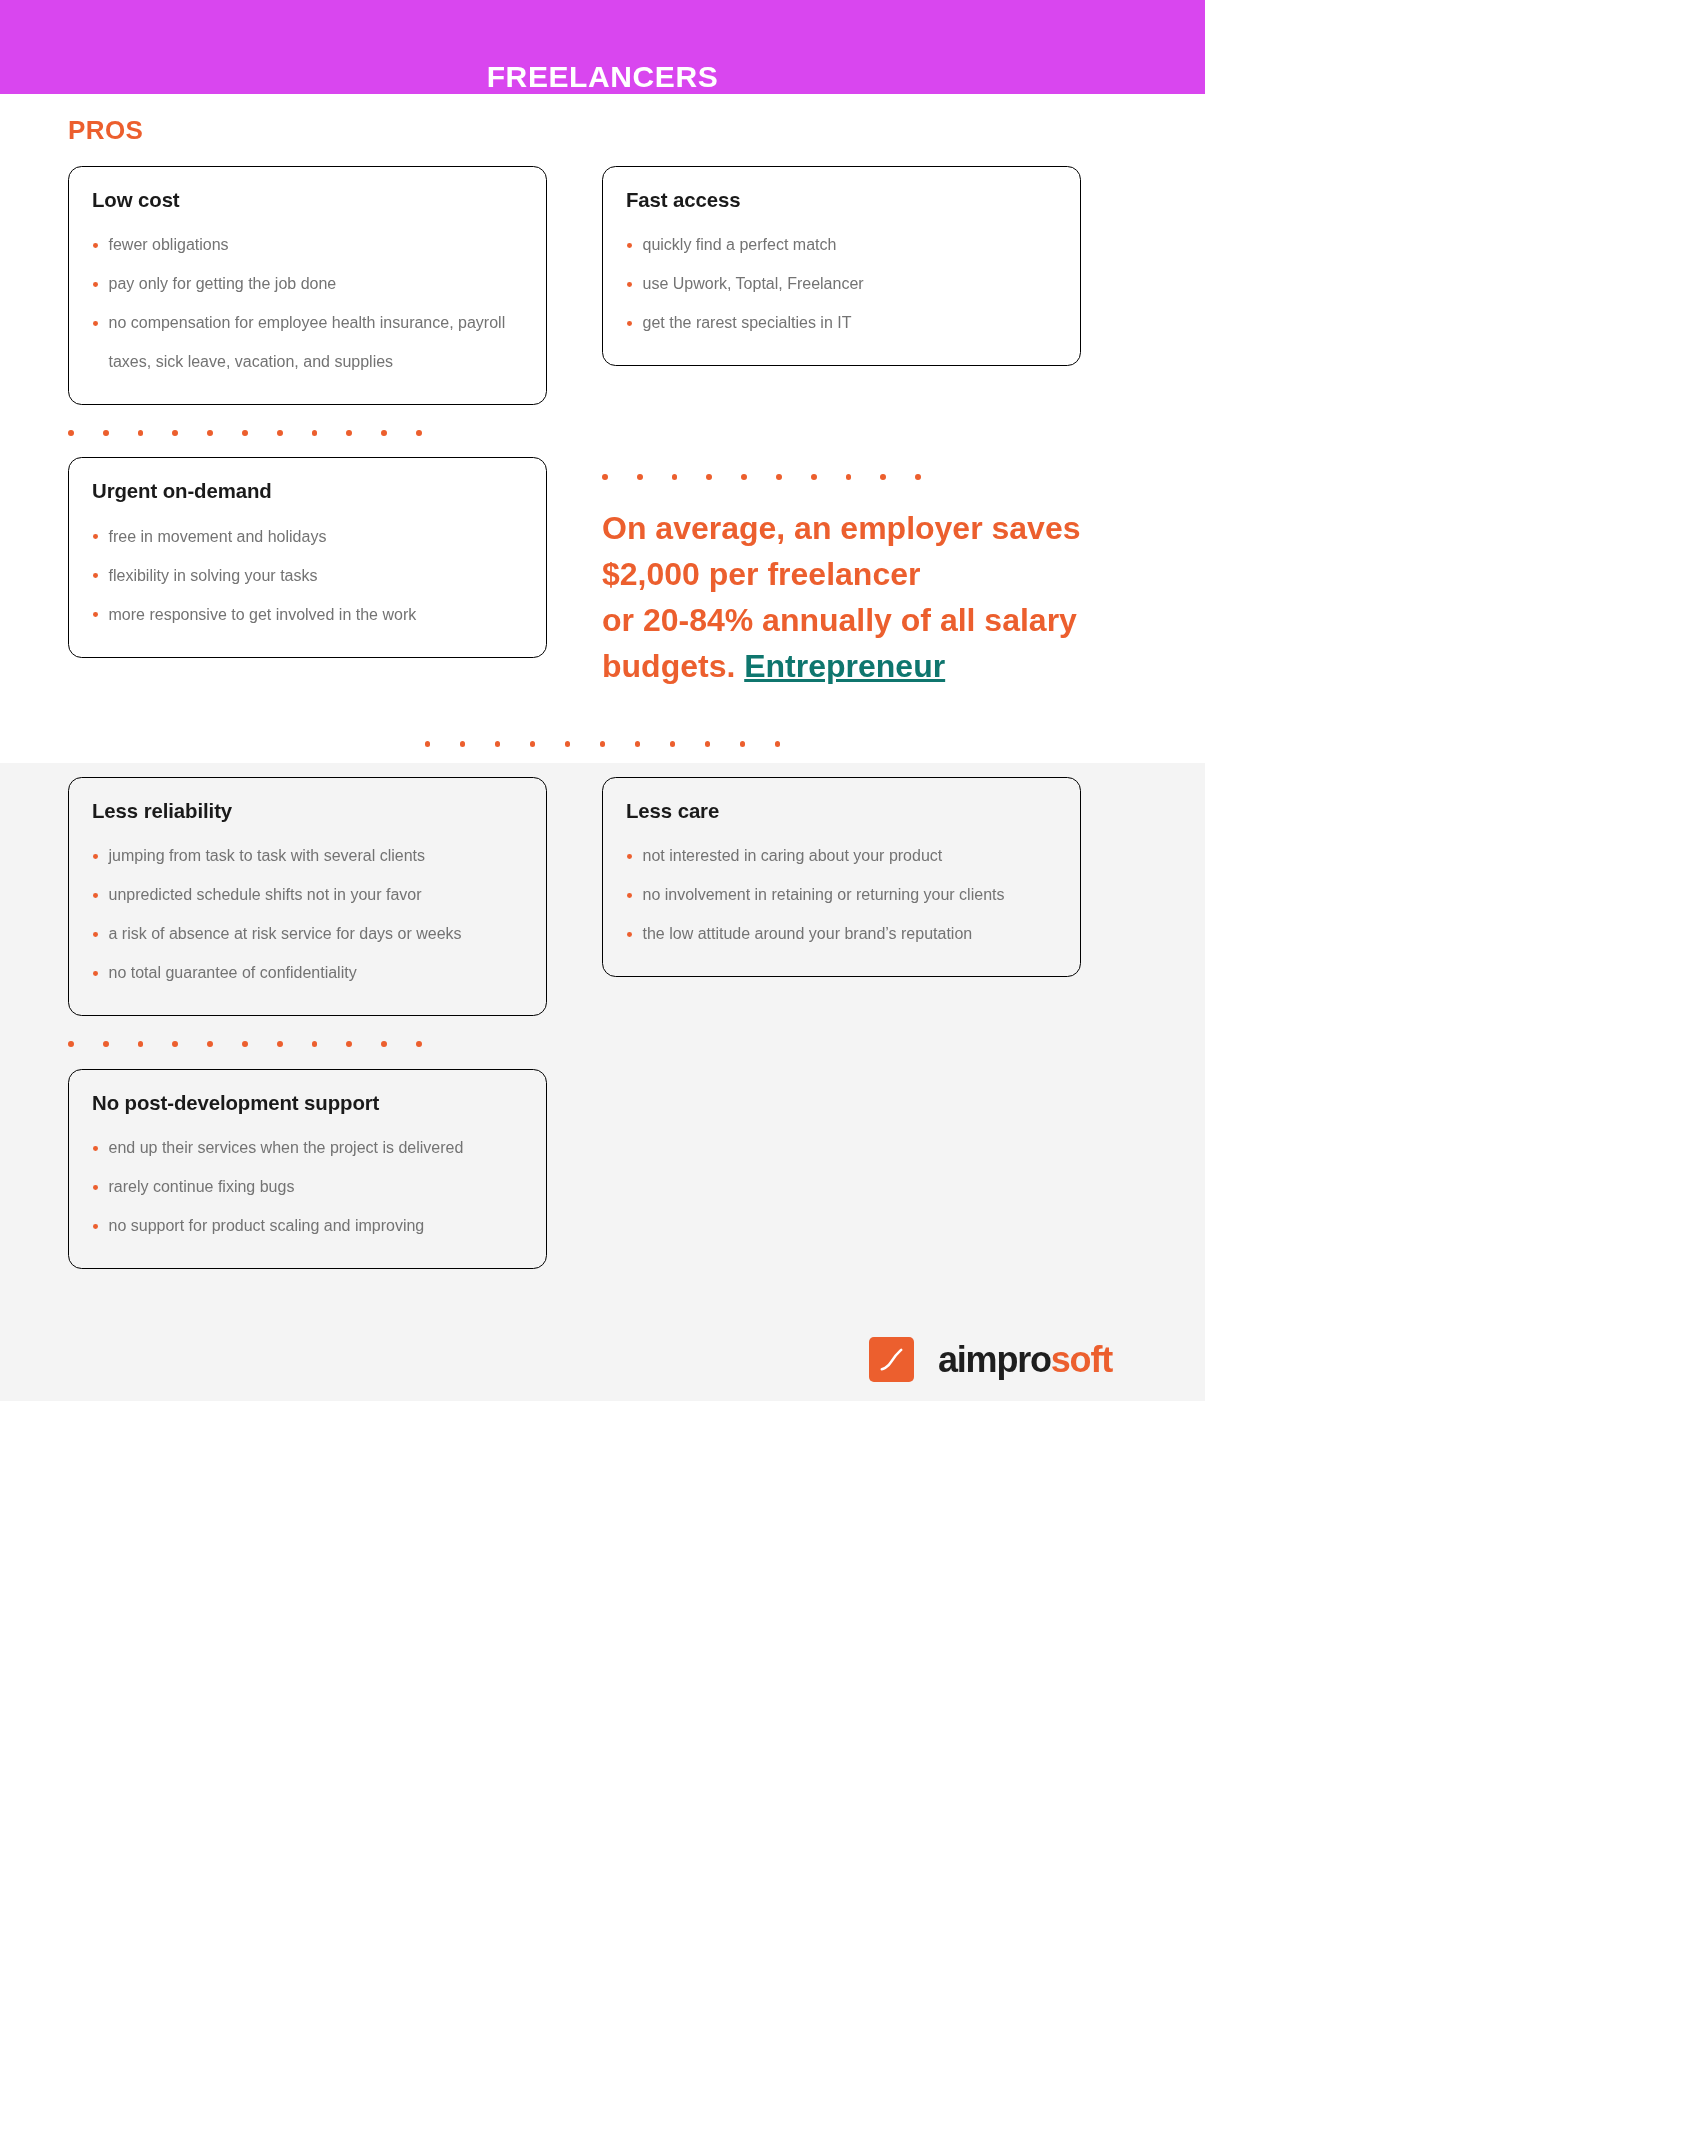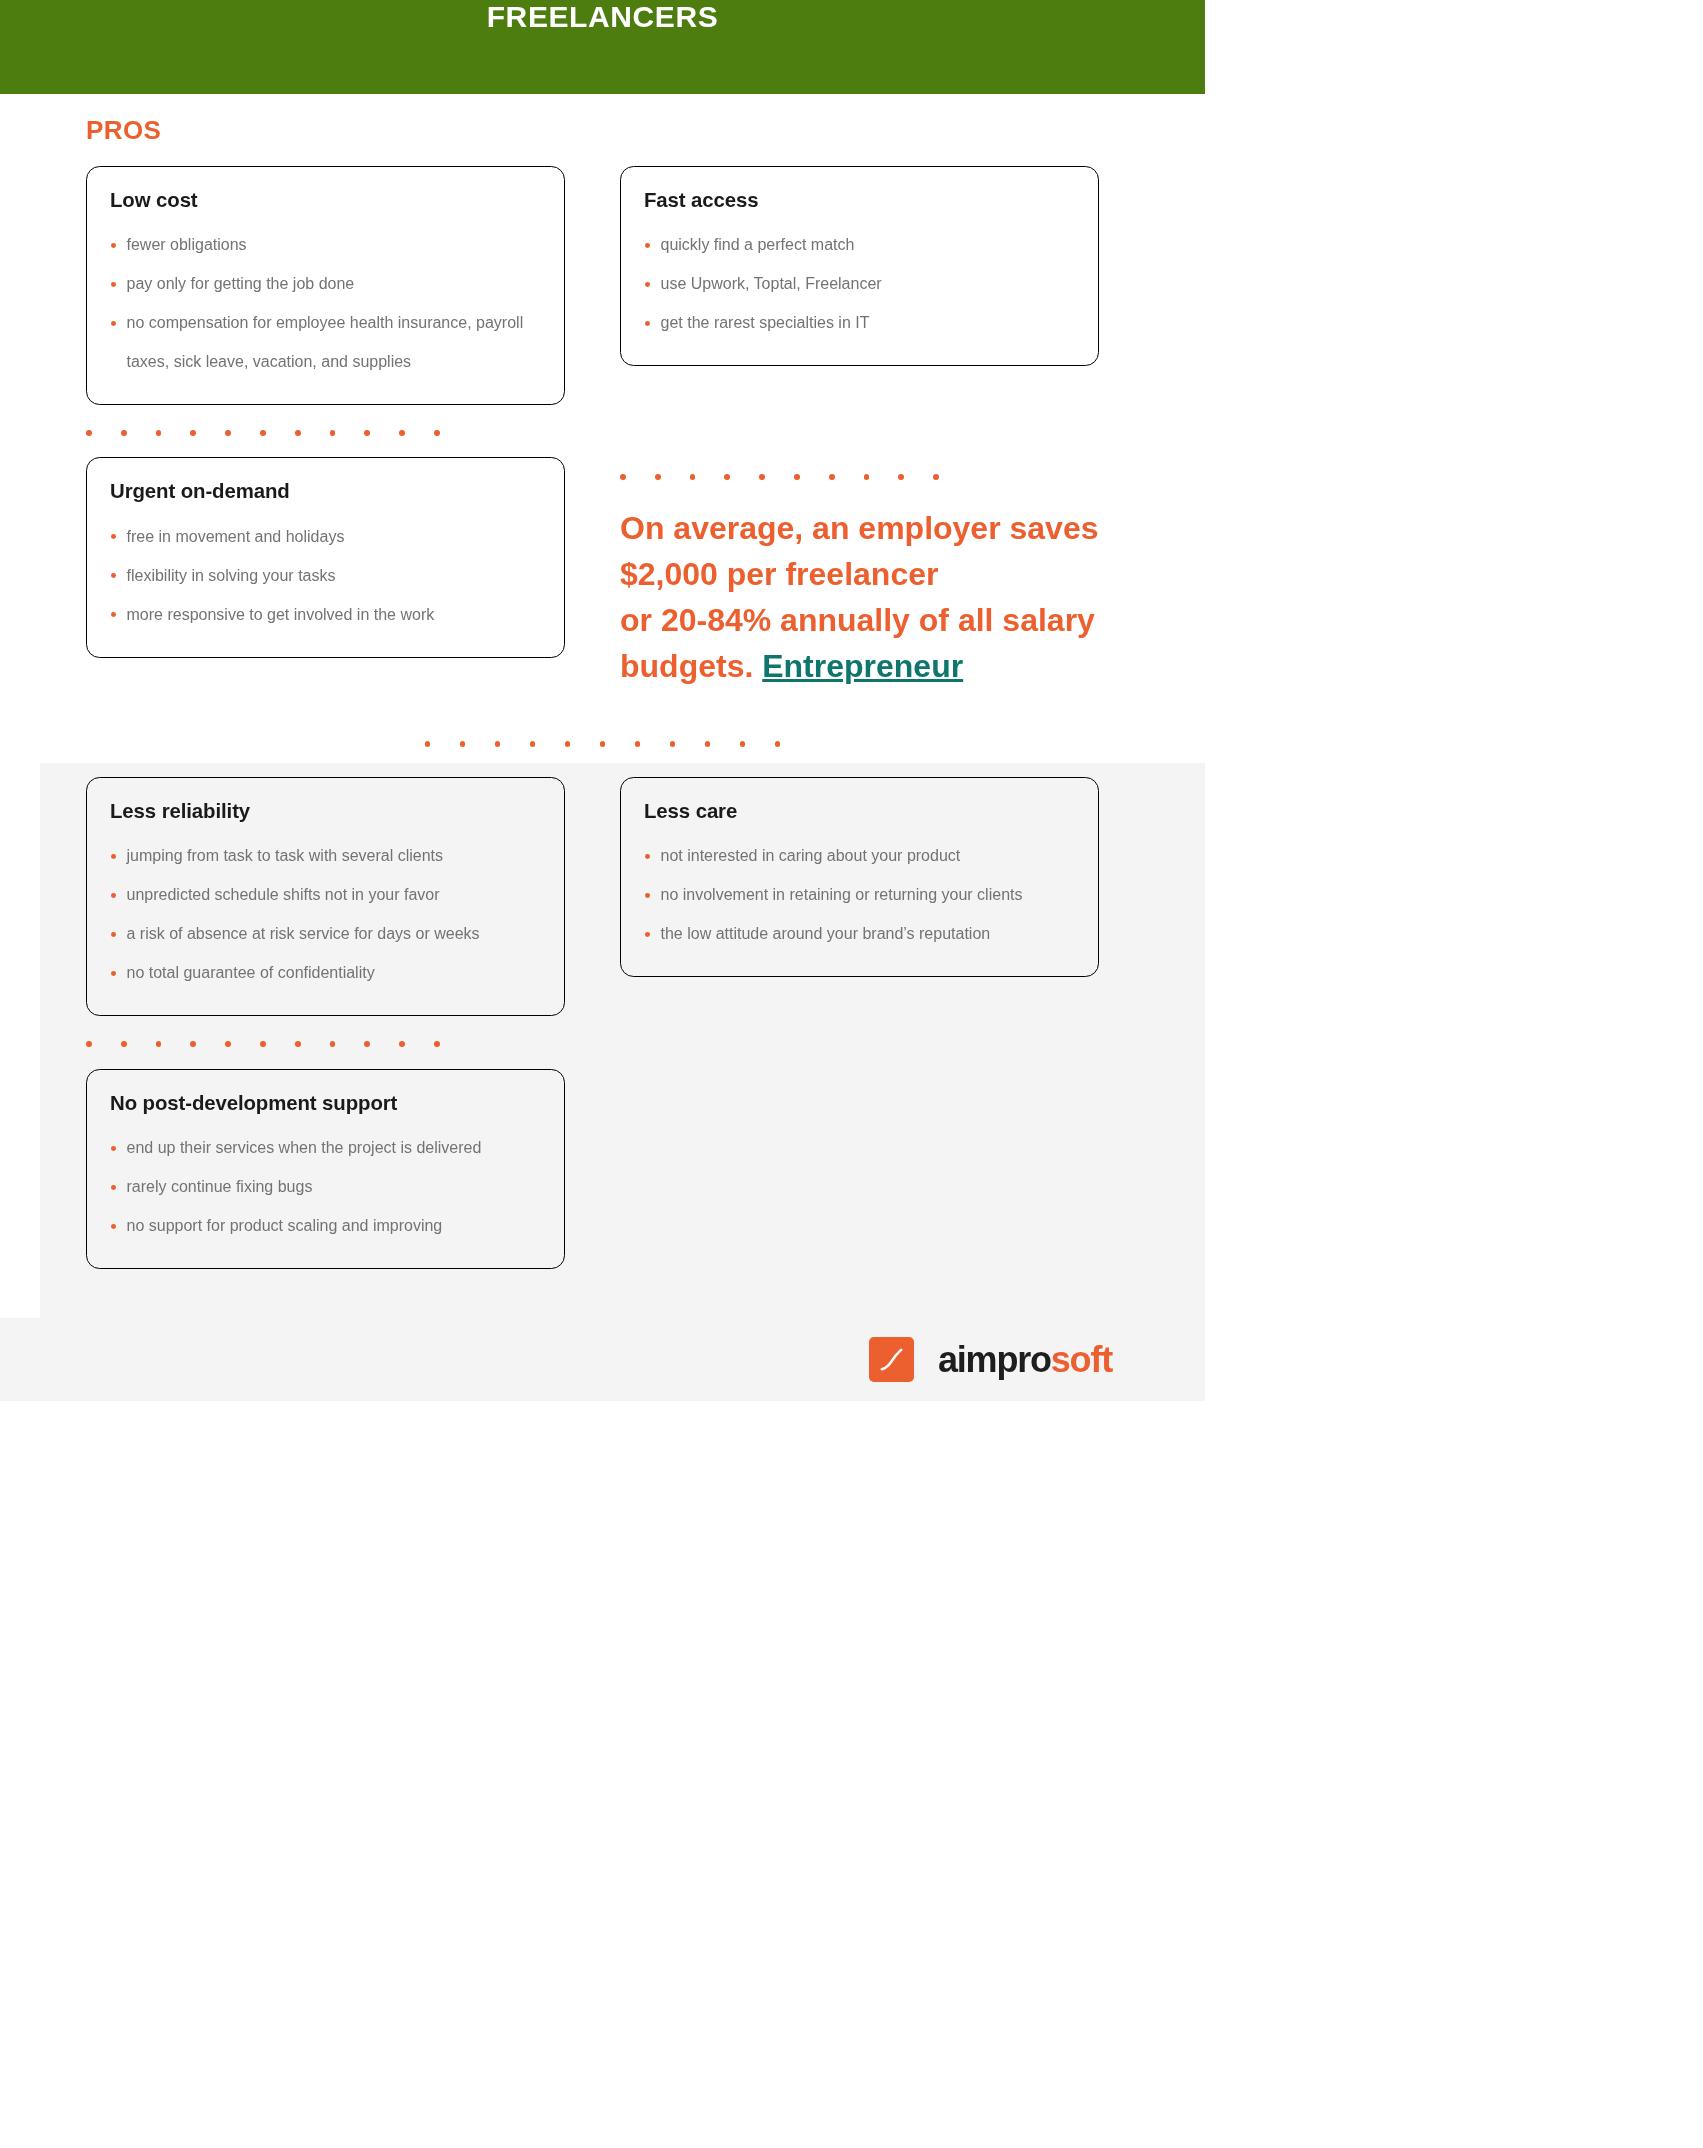--- a/index.html
+++ b/index.html
@@ -14,37 +14,36 @@
     width: 1205px;
     min-height: 1529px;
     position: relative;
     background: #ffffff;
     overflow: hidden;
   }
 
   
   .header-bar {
     height: 94px;
-    background: #4d7c0f;
-    display: flex;
-    align-items: flex-start;
+    background: #d946ef;
+    display: flex;
+    align-items: flex-end;
     justify-content: center;
   }
   .header-title {
     color: #ffffff;
     font-size: 30px;
     font-weight: bold;
     letter-spacing: 0.6px;
   }
 
   
   .section {
-    padding: 0 93px 0 46px;
+    padding: 0 93px 0 68px;
     position: relative;
-    margin-left: 40px;
   }
   .section.pros { background: #ffffff; padding-top: 21.3px; padding-bottom: 35px; }
   .section.cons { background: #F4F4F4; padding-top: 33px; padding-bottom: 49px; }
 
   .section-title {
     font-size: 26px;
     font-weight: bold;
     color: #EC5F2E;
     letter-spacing: 0.4px;
     margin-bottom: 19.4px;

